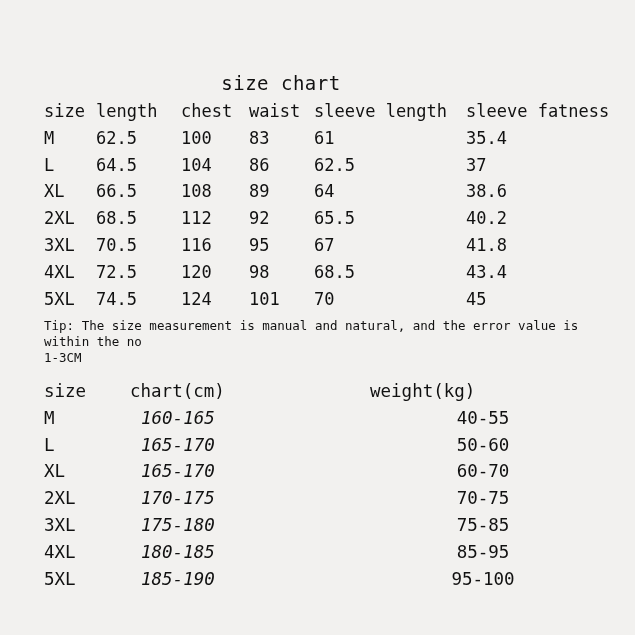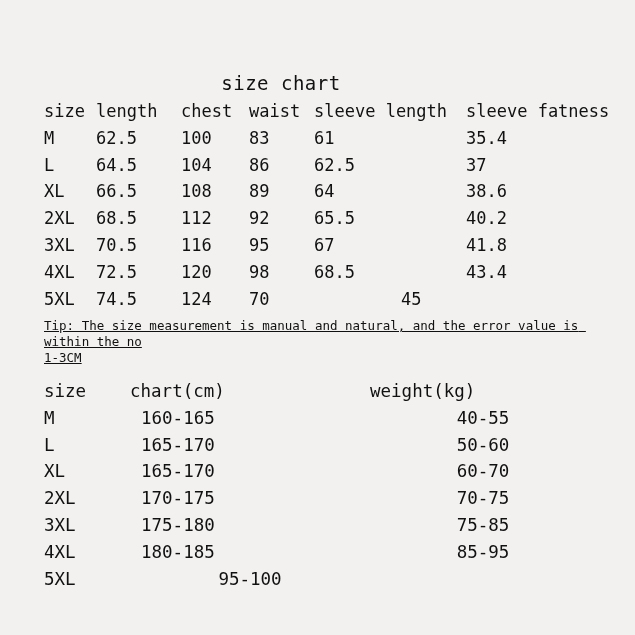--- a/index.html
+++ b/index.html
@@ -52,42 +52,41 @@
   .t1 .c5 { width: 120px; }
 
   .tip {
     position: absolute;
     left: 44px;
     top: 318px;
     width: 580px;
     font-size: 12.5px;
     line-height: 16px;
     white-space: pre-wrap;
-    text-decoration: underline;
   }
 
   
   .t2 {
     position: absolute;
     left: 44px;
     top: 378px;
     width: 560px;
     font-size: 17.5px;
     line-height: 26.8px;
   }
   .t2 .row {
     display: flex;
     white-space: pre;
   }
   .t2 .d0 { width: 64px; }
   .t2 .d1 { width: 200px; }
   .t2 .d2 { width: 200px; }
   .t2 .h1 { padding-left: 22px; }
   .t2 .h2 { padding-left: 40px; }
-  .t2 .v1 { padding-left: 33px; }
+  .t2 .v1 { padding-left: 33px; font-style: italic; }
   .t2 .v2 { padding-left: 42px; text-align: center; }
 </style>
 </head>
 <body>
 
 <div class="page">
 
   <div class="title">size chart</div>
 
   <div class="t1">
@@ -145,20 +144,21 @@
       <span class="c1">72.5</span>
       <span class="c2">120</span>
       <span class="c3">98</span>
       <span class="c4">68.5</span>
       <span class="c5">43.4</span>
     </div>
     <div class="row">
       <span class="c0">5XL</span>
       <span class="c1">74.5</span>
       <span class="c2">124</span>
+      <span class="c3">101</span>
       <span class="c4">70</span>
       <span class="c5">45</span>
     </div>
   </div>
 
   <div class="tip">Tip: The size measurement is manual and natural, and the error value is within the no
 1-3CM</div>
 
   <div class="t2">
     <div class="row">
@@ -192,17 +192,18 @@
       <span class="d1 v1">175-180</span>
       <span class="d2 v2">75-85</span>
     </div>
     <div class="row">
       <span class="d0">4XL</span>
       <span class="d1 v1">180-185</span>
       <span class="d2 v2">85-95</span>
     </div>
     <div class="row">
       <span class="d0">5XL</span>
+      <span class="d1 v1">185-190</span>
       <span class="d2 v2">95-100</span>
     </div>
   </div>
 
 </div>
 
 </body></html>

